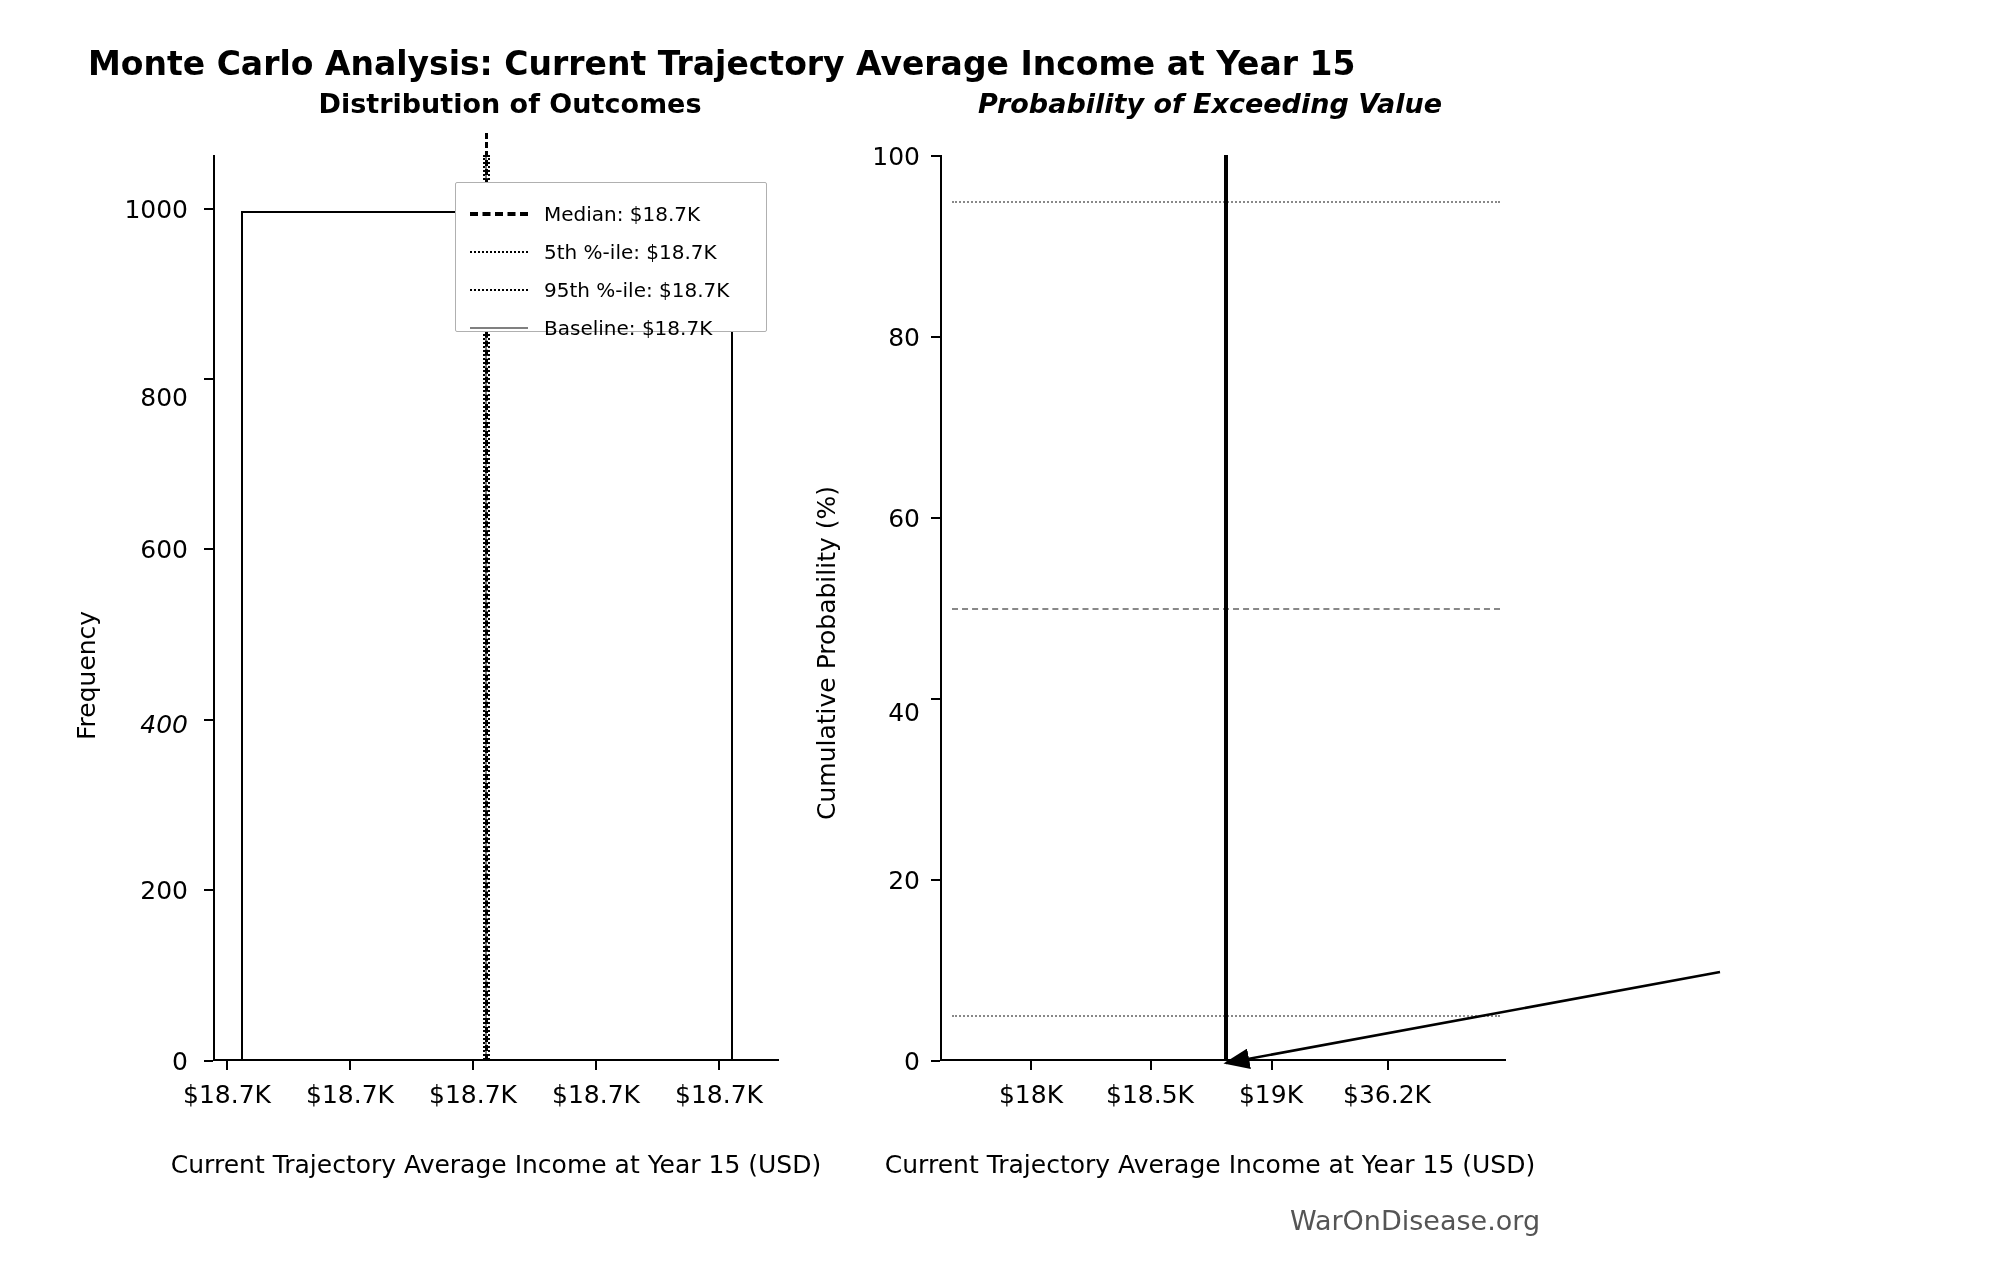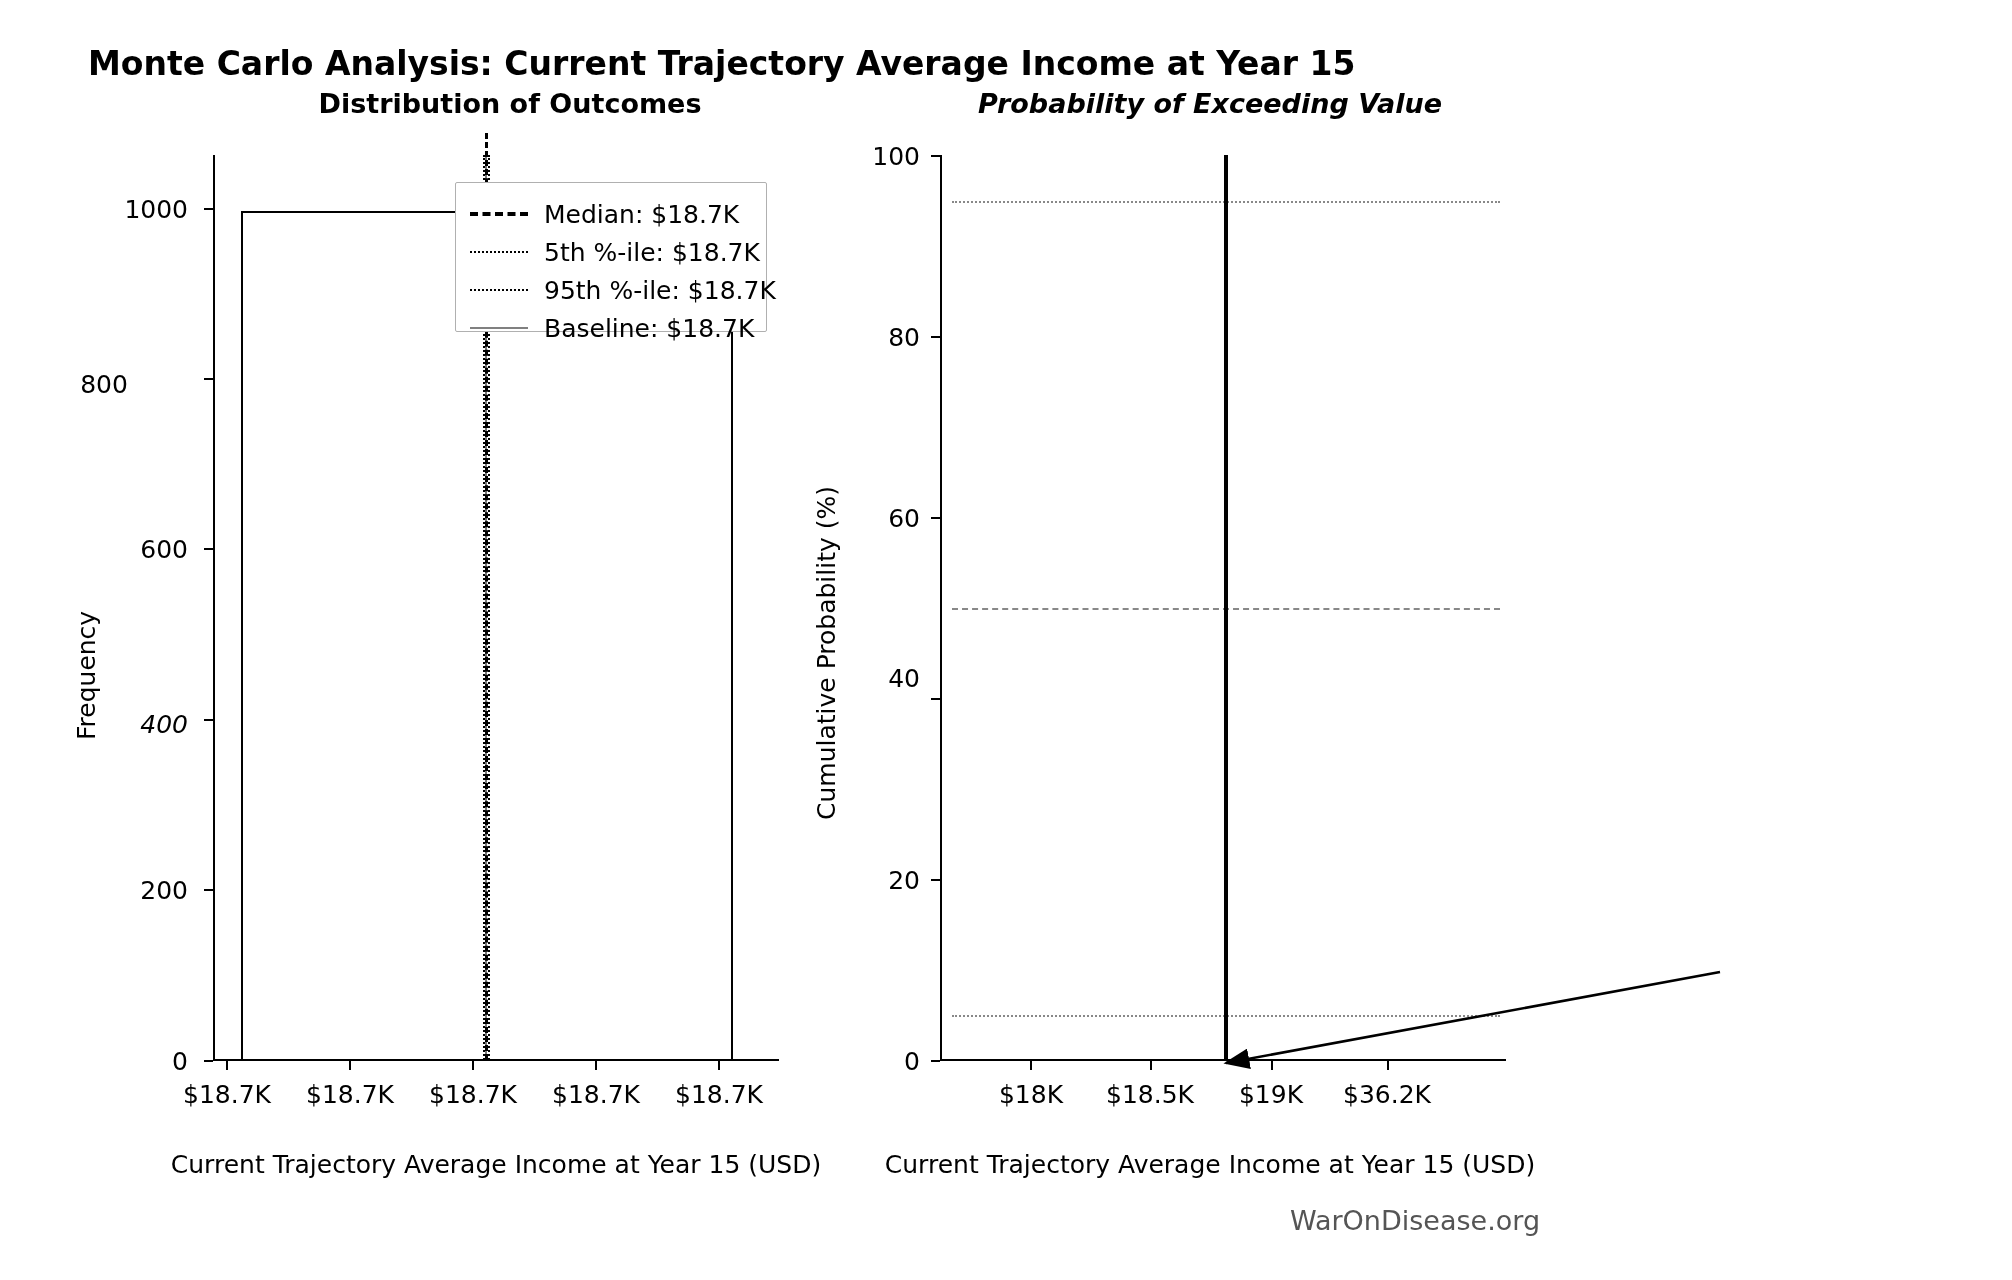--- a/index.html
+++ b/index.html
@@ -130,21 +130,21 @@
   .legend-swatch {
     width: 58px;
     height: 0;
     margin-right: 16px;
     flex: none;
   }
   .sw-dashed { border-top: 4.4px dashed #000000; }
   .sw-dotted { border-top: 2.8px dotted #000000; }
   .sw-solid-gray { border-top: 2.8px solid #808080; }
   .legend-text {
-    font-size: 25px;
+    font-size: 20px;
     white-space: nowrap;
   }
   
   .annotation-text {
     position: absolute;
     font-size: 23px;
     line-height: 1.25;
     white-space: pre;
   }
   .annotation-arrow {
@@ -177,21 +177,21 @@
     <div class="vline-solid-gray" style="left:272px; top:0px; height:905px;"></div>
     <div class="vline-dotted" style="left:270px; top:0px; height:905px;"></div>
     <div class="vline-dotted" style="left:275px; top:0px; height:905px;"></div>
     <div class="vline-dashed" style="left:272px; top:-22px; height:927px;"></div>
   </div>
 
   <div class="tick-label ytick" style="left:20px; top:1047px; width:168px;">0</div>
   <div class="tick-label ytick" style="left:20px; top:876px; width:168px;">200</div>
   <div class="tick-label ytick" style="left:20px; top:710px; width:168px;font-style:italic;">400</div>
   <div class="tick-label ytick" style="left:20px; top:535px; width:168px;">600</div>
-  <div class="tick-label ytick" style="left:20px; top:370px; width:168px;text-align:center;">800</div>
+  <div class="tick-label ytick" style="left:20px; top:383px; width:168px;">800</div>
   <div class="tick-label ytick" style="left:20px; top:195px; width:168px;">1000</div>
 
   <div class="tick-mark" style="left:204px; top:1060px; width:9px; height:2px;"></div>
   <div class="tick-mark" style="left:204px; top:889px; width:9px; height:2px;"></div>
   <div class="tick-mark" style="left:204px; top:719px; width:9px; height:2px;"></div>
   <div class="tick-mark" style="left:204px; top:548px; width:9px; height:2px;"></div>
   <div class="tick-mark" style="left:204px; top:378px; width:9px; height:2px;"></div>
   <div class="tick-mark" style="left:204px; top:208px; width:9px; height:2px;"></div>
 
   <div class="tick-label xtick" style="left:157px; top:1080px; width:140px;">$18.7K</div>
@@ -236,21 +236,21 @@
 
     <div class="hline-dotted" style="left:12px; top:46px; width:548px;"></div>
     <div class="hline-dashed" style="left:12px; top:453px; width:548px;"></div>
     <div class="hline-dotted" style="left:12px; top:860px; width:548px;"></div>
 
     <div class="vline-solid-black" style="left:284px; top:0px; height:905px;"></div>
   </div>
 
   <div class="tick-label ytick" style="left:760px; top:1047px; width:160px;">0</div>
   <div class="tick-label ytick" style="left:760px; top:866px; width:160px;">20</div>
-  <div class="tick-label ytick" style="left:760px; top:664px; width:160px;">40</div>
+  <div class="tick-label ytick" style="left:760px; top:698px; width:160px;">40</div>
   <div class="tick-label ytick" style="left:760px; top:504px; width:160px;">60</div>
   <div class="tick-label ytick" style="left:760px; top:323px; width:160px;">80</div>
   <div class="tick-label ytick" style="left:760px; top:142px; width:160px;">100</div>
 
   <div class="tick-mark" style="left:931px; top:1060px; width:9px; height:2px;"></div>
   <div class="tick-mark" style="left:931px; top:879px; width:9px; height:2px;"></div>
   <div class="tick-mark" style="left:931px; top:698px; width:9px; height:2px;"></div>
   <div class="tick-mark" style="left:931px; top:517px; width:9px; height:2px;"></div>
   <div class="tick-mark" style="left:931px; top:336px; width:9px; height:2px;"></div>
   <div class="tick-mark" style="left:931px; top:155px; width:9px; height:2px;"></div>

